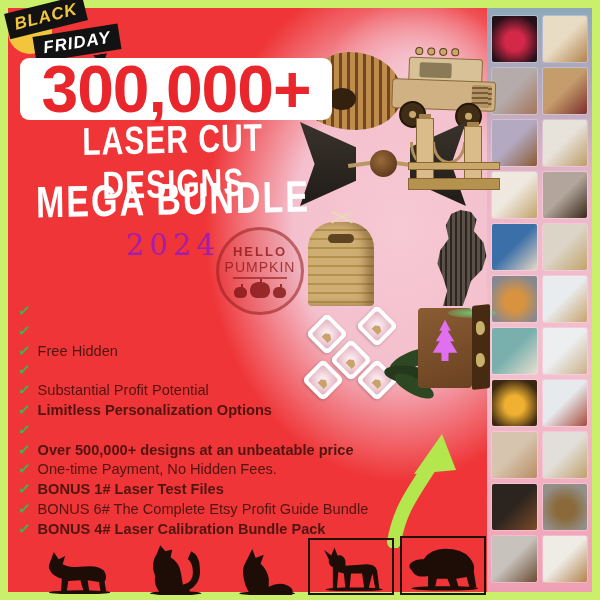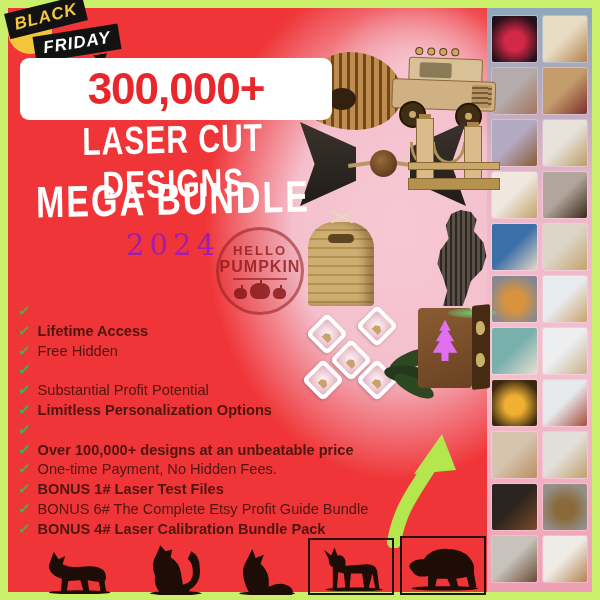--- a/index.html
+++ b/index.html
@@ -26,34 +26,34 @@
   .badge .sun{position:absolute;left:6px;top:10px;width:44px;height:44px;border-radius:50%;background:var(--badge);}
   .bbar{position:absolute;background:#121212;display:flex;align-items:center;justify-content:center;
     font-weight:800;font-style:italic;letter-spacing:1px;}
   .bbar.one{left:4px;top:4px;width:80px;height:26px;transform:rotate(-14deg);color:var(--badge);font-size:17px;}
   .bbar.two{left:32px;top:30px;width:86px;height:26px;transform:rotate(-9deg);color:#fff;font-size:17px;}
   .btail{position:absolute;left:92px;top:54px;width:14px;height:13px;background:#121212;
     clip-path:polygon(0 0,100% 0,55% 100%);transform:rotate(-9deg);}
   
   .hbox{position:absolute;left:20px;top:58px;width:312px;height:62px;background:#fff;border-radius:9px;
     display:flex;align-items:center;justify-content:center;}
-  .hbox span{color:var(--headline);font-weight:800;font-size:44px;letter-spacing:-1px;}
+  .hbox span{color:var(--headline);font-weight:800;font-size:66px;letter-spacing:-1px;}
   
   .t1{position:absolute;left:8px;top:128px;width:330px;text-align:center;color:#fff;font-weight:700;
     font-size:30px;letter-spacing:1px;transform:scaleY(1.3) rotate(-1deg);}
   .t2{position:absolute;left:8px;top:180px;width:330px;text-align:center;color:#fff;font-weight:700;
     font-size:34px;letter-spacing:2px;transform:scaleY(1.3) rotate(-1deg);}
   .yr{position:absolute;left:8px;top:228px;width:330px;text-align:center;color:#a21caf;
     font-family:"DejaVu Serif",serif;font-size:29px;letter-spacing:5px;}
   
   .wm{position:absolute;left:216px;top:227px;width:88px;height:88px;border-radius:50%;
     border:3px solid rgba(150,30,30,.55);background:rgba(190,50,50,.10);
     display:flex;flex-direction:column;align-items:center;justify-content:center;color:rgba(140,22,22,.78);}
   .wm .w1{font-size:13px;font-weight:700;letter-spacing:2px;}
-  .wm .w2{font-size:16px;font-weight:700;letter-spacing:1px;}
+  .wm .w2{font-size:14px;font-weight:400;letter-spacing:1px;}
   .wm .rule{width:54px;height:1.5px;background:rgba(140,22,22,.6);margin:2px 0 3px;}
   .pumps{display:flex;align-items:flex-end;gap:3px;}
   .pump{background:rgba(130,20,20,.8);border-radius:45% 45% 40% 40%;position:relative;}
   .pump.s{width:13px;height:11px;} .pump.l{width:20px;height:16px;}
   .pump::before{content:"";position:absolute;top:-3px;left:50%;width:2px;height:3px;background:rgba(130,20,20,.8);}
   
   .feats{position:absolute;left:18px;top:302px;width:380px;}
   .feat{display:flex;gap:7px;align-items:baseline;height:19.8px;white-space:nowrap;}
   .tick{color:var(--check);font-size:15px;font-weight:700;transform:rotate(6deg);}
   .ftext{color:var(--feat);font-size:14.6px;font-weight:500;}
@@ -281,21 +281,20 @@
       <span class="pump s"></span>
     </div>
   </div>
 
   <div class="feats">
       <div class="feat">
         <span class="tick">✓</span>
       </div>
       <div class="feat b">
         <span class="tick">✓</span>
-        <span class="ftext">Lifetime Access</span>
       </div>
       <div class="feat">
         <span class="tick">✓</span>
         <span class="ftext">Free Hidden</span>
       </div>
       <div class="feat b">
         <span class="tick">✓</span>
       </div>
       <div class="feat">
         <span class="tick">✓</span>
@@ -303,21 +302,21 @@
       </div>
       <div class="feat b">
         <span class="tick">✓</span>
         <span class="ftext">Limitless Personalization Options</span>
       </div>
       <div class="feat">
         <span class="tick">✓</span>
       </div>
       <div class="feat b">
         <span class="tick">✓</span>
-        <span class="ftext">Over 100,000+ designs at an unbeatable price</span>
+        <span class="ftext">Over 500,000+ designs at an unbeatable price</span>
       </div>
       <div class="feat">
         <span class="tick">✓</span>
         <span class="ftext">One-time Payment, No Hidden Fees.</span>
       </div>
       <div class="feat b">
         <span class="tick">✓</span>
         <span class="ftext">BONUS 1# Laser Test Files</span>
       </div>
       <div class="feat">

